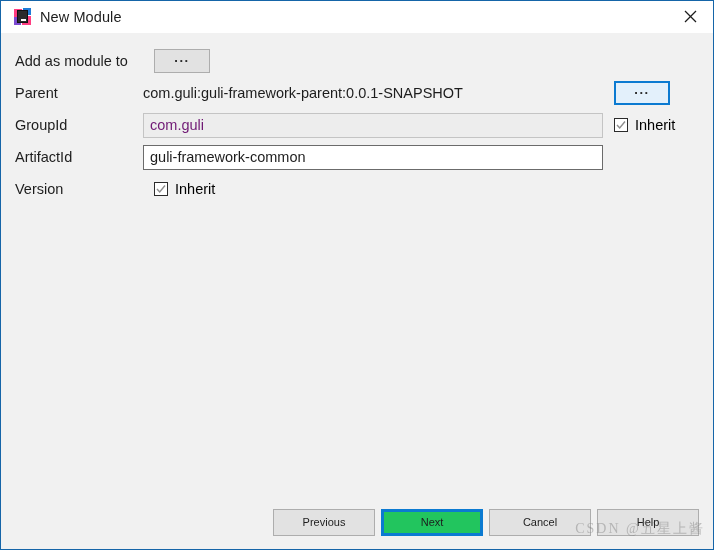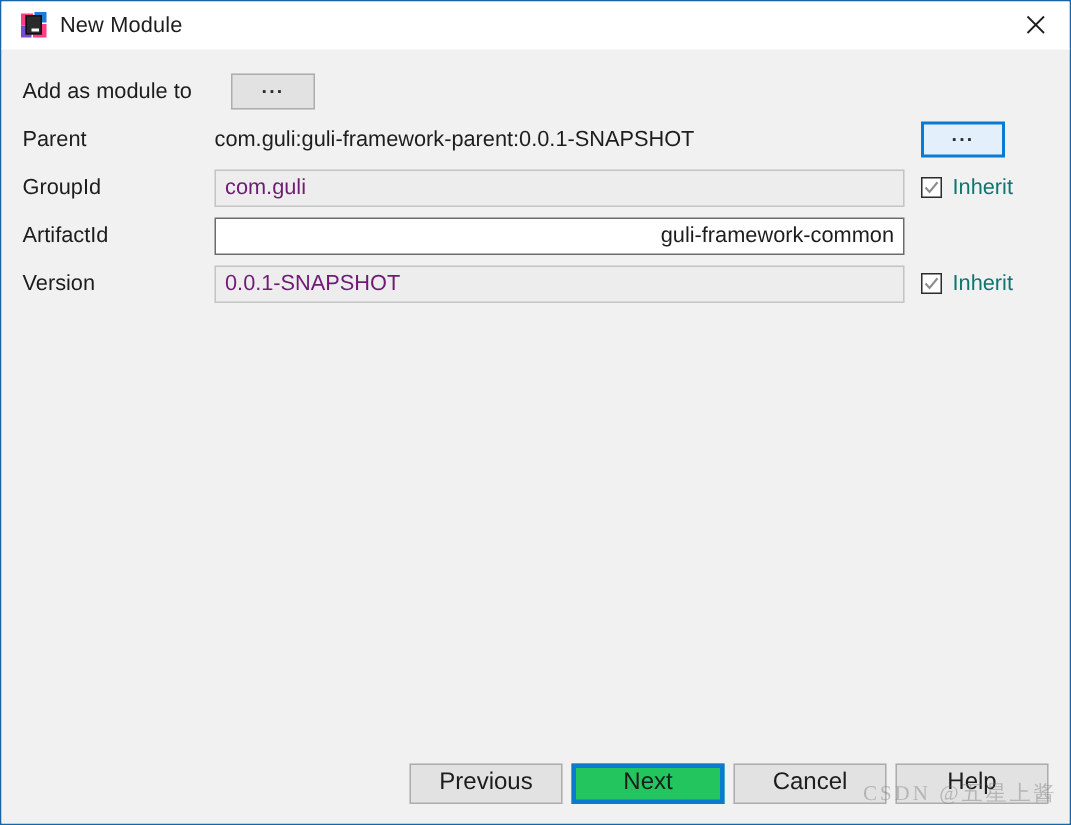--- a/index.html
+++ b/index.html
@@ -154,21 +154,20 @@
     height: 25px;
     font-family: "Liberation Sans", sans-serif;
     font-size: 14.5px;
     padding: 0 6px;
     outline: none;
   }
   .tfield.enabled {
     background: #ffffff;
     border: 1px solid #6b6b6b;
     color: #1d1d1d;
-    text-align: right;
   }
   .tfield.disabled {
     background: #ededed;
     border: 1px solid #c4c4c4;
     color: #701a75;
   }
 
   .row-right {
     width: 100px;
     flex: 0 0 100px;
@@ -226,21 +225,21 @@
     flex: 0 0 auto;
     margin-right: 7px;
   }
   .cbox svg {
     position: absolute;
     left: 1px;
     top: 1px;
   }
   .inherit-lbl {
     font-size: 14.5px;
-    color: #0f766e;
+    color: #000000;
   }
 
   
   .footer {
     position: absolute;
     left: 0;
     right: 0;
     bottom: 10px;
     height: 34px;
     display: flex;
@@ -250,21 +249,21 @@
     box-sizing: border-box;
   }
   .btn {
     box-sizing: border-box;
     width: 102px;
     height: 27px;
     margin-left: 6px;
     background: #e2e2e2;
     border: 1px solid #adadad;
     font-family: "Liberation Sans", sans-serif;
-    font-size: 16px;
+    font-size: 11px;
     color: #1d1d1d;
     display: flex;
     align-items: center;
     justify-content: center;
     cursor: pointer;
     user-select: none;
   }
   .btn.default {
     border: 3px solid #0b7ad1;
     background: #22c55e;
@@ -350,23 +349,20 @@
       <div class="row">
         <div class="row-lbl">ArtifactId</div>
         <div class="row-mid">
           <input class="tfield enabled" type="text" value="guli-framework-common" style="">
         </div>
         <div class="row-right"></div>
       </div>
 
       <div class="row">
         <div class="row-lbl">Version</div>
-        <div class="row-mid">
-          <input class="tfield disabled" type="text" disabled="" value="0.0.1-SNAPSHOT" style="">
-        </div>
         <div class="row-right">
           <div class="inherit">
             <span class="cbox">
               <svg width="10" height="10" viewBox="0 0 10 10" aria-hidden="true">
                 <polyline points="1,5 3.7,8 9,1.5" fill="none" stroke="#8d8d8d" stroke-width="1.4"></polyline>
               </svg>
             </span>
             <span class="inherit-lbl">Inherit</span>
           </div>
         </div>

